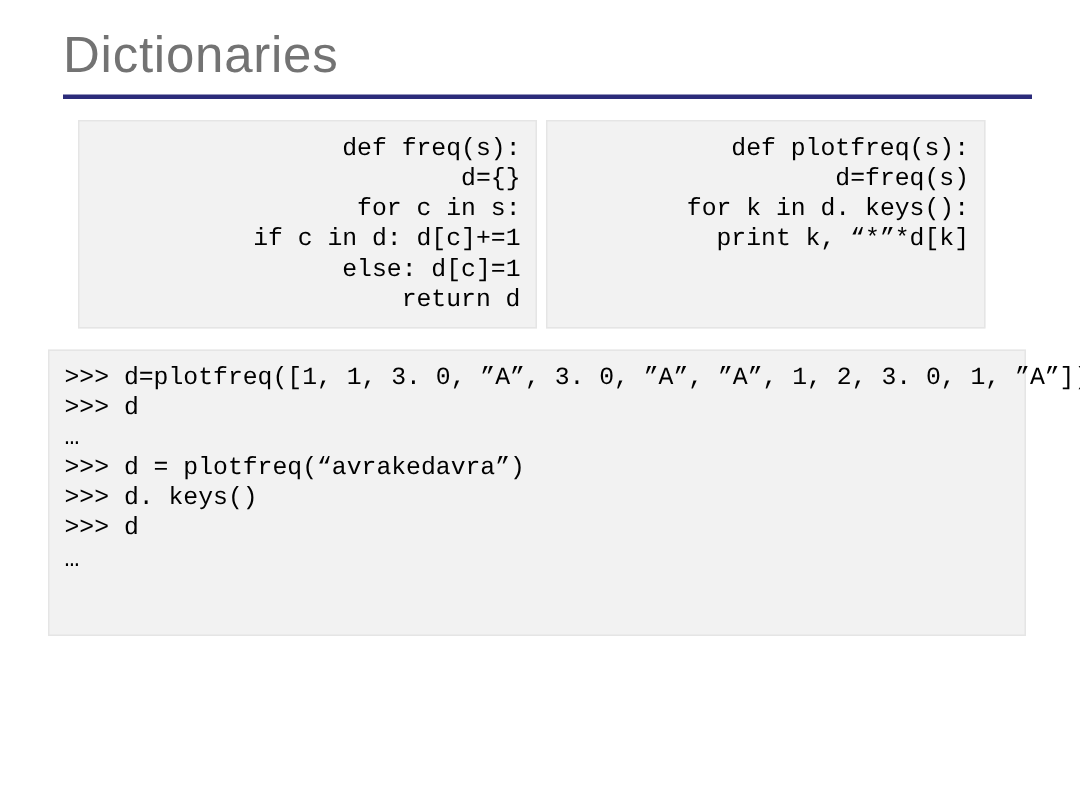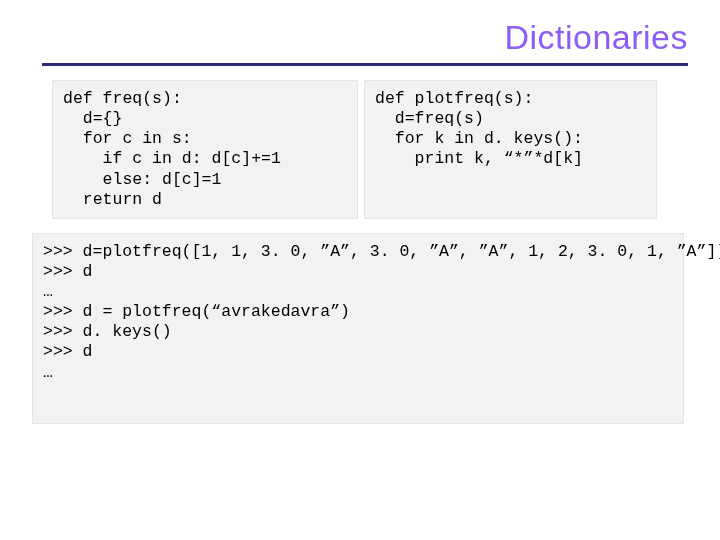--- a/index.html
+++ b/index.html
@@ -14,37 +14,37 @@
   .slide {
     width: 720px;
     height: 540px;
     position: relative;
     box-sizing: border-box;
     padding: 18px 32px 0 42px;
   }
   .title {
     font-size: 34px;
     font-weight: 400;
-    color: #8b5cf6;
+    color: #737373;
     letter-spacing: 0.5px;
     margin: 0 0 6px 0;
     font-family: Verdana, Geneva, sans-serif;
-    text-align: right;
   }
   .rule {
     border: none;
     border-top: 3px solid #2b2b7a;
     margin: 0 0 14px 0;
     width: 100%;
   }
   .boxes {
     display: flex;
     gap: 6px;
     margin-bottom: 14px;
     padding-left: 10px;
+    text-align: right;
   }
   .codebox {
     background: #f2f2f2;
     border: 1px solid #e5e5e5;
     box-sizing: border-box;
     padding: 8px 10px;
     font-family: "Courier New", Courier, monospace;
     font-size: 16.5px;
     line-height: 1.22;
     color: #000;

